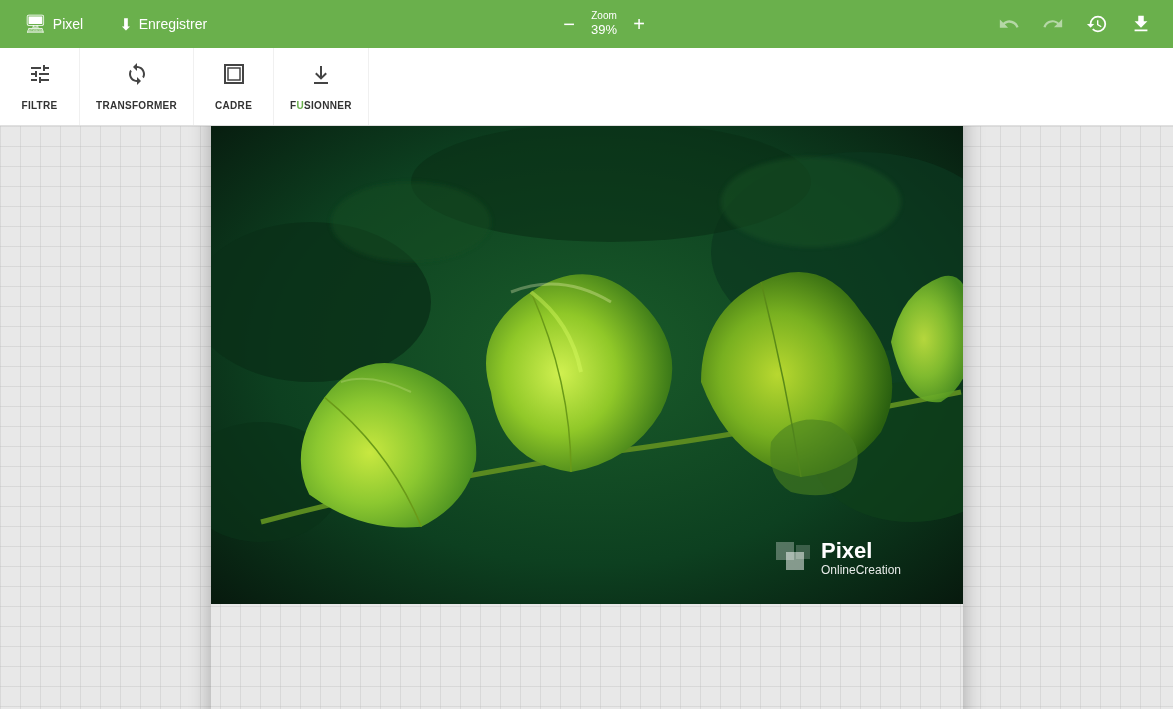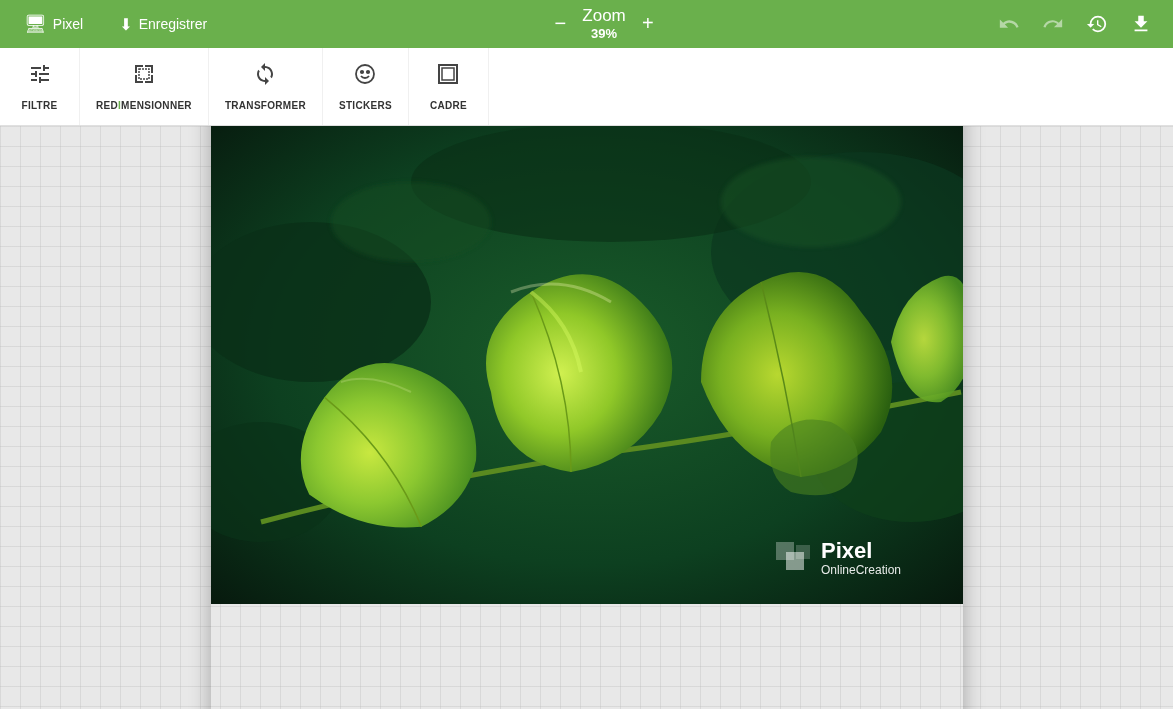--- a/index.html
+++ b/index.html
@@ -145,22 +145,22 @@
     </button>
     <button class="top-bar-btn">
       <span style="font-size:16px;">⬇</span>
       <span>Enregistrer</span>
     </button>
   </div>
 
   <div class="top-bar-center">
     <button class="zoom-btn">−</button>
     <div class="zoom-label">
-      <div style="font-size:17px;">Zoom</div>
-      <div style="font-size:13px;font-weight:bold;">39%</div>
+      <div style="font-size:10px;">Zoom</div>
+      <div style="font-size:13px;font-weight:normal;">39%</div>
     </div>
     <button class="zoom-btn">+</button>
   </div>
 
   <div class="top-bar-right">
     <button class="icon-btn disabled">
       <svg width="22" height="22" viewBox="0 0 24 24" fill="white">
           <path d="M12.5 8c-2.65 0-5.05.99-6.9 2.6L2 7v9h9l-3.62-3.62c1.39-1.16 3.16-1.88 5.12-1.88 3.54 0 6.55 2.31 7.6 5.5l2.37-.78C21.08 11.03 17.15 8 12.5 8z"></path>
         </svg>
     </button>
@@ -185,69 +185,55 @@
 <div class="toolbar">
   <div class="tool-item">
     <div class="tool-icon">
       <svg width="24" height="24" viewBox="0 0 24 24" fill="#444">
           <path d="M3 17v2h6v-2H3zM3 5v2h10V5H3zm10 16v-2h8v-2h-8v-2h-2v6h2zM7 9v2H3v2h4v2h2V9H7zm14 4v-2H11v2h10zm-6-4h2V7h4V5h-4V3h-2v6z"></path>
         </svg>
     </div>
     <span class="tool-label">FILTRE</span>
   </div>
 
-  <div class="tool-item">
-    <div class="tool-icon">
-      <svg width="24" height="24" viewBox="0 0 24 24" fill="#444">
-          <path d="M3 3h8v2H5v6H3V3zm18 0v8h-2V5h-6V3h8zM3 21v-8h2v6h6v2H3zm18 0h-8v-2h6v-6h2v8z"></path>
-          <rect x="7" y="7" width="10" height="10" fill="none" stroke="#444" stroke-width="1.5" stroke-dasharray="2,1"></rect>
-        </svg>
-    </div>
-    <span class="tool-label">
-      RED<span style="color:#6ab04c">I</span>MENSIONNER
-    </span>
-  </div>
 
 
   <div class="tool-item">
     <div class="tool-icon">
       <svg width="24" height="24" viewBox="0 0 24 24" fill="#444">
           <path d="M12 4V1L8 5l4 4V6c3.31 0 6 2.69 6 6 0 1.01-.25 1.97-.7 2.8l1.46 1.46C19.54 15.03 20 13.57 20 12c0-4.42-3.58-8-8-8zm0 14c-3.31 0-6-2.69-6-6 0-1.01.25-1.97.7-2.8L5.24 7.74C4.46 8.97 4 10.43 4 12c0 4.42 3.58 8 8 8v3l4-4-4-4v3z"></path>
         </svg>
     </div>
     <span class="tool-label">TRANSFORMER</span>
   </div>
 
 
 
 
-  <div class="tool-item">
-    <div class="tool-icon">
-      <svg width="24" height="24" viewBox="0 0 24 24" fill="none" stroke="#444" stroke-width="1.8">
-          <circle cx="12" cy="12" r="9"></circle>
-          <path d="M8 14s1.5 2 4 2 4-2 4-2" stroke="#444" stroke-width="1.8" fill="none"></path>
-          <circle cx="9" cy="10" r="1.2" fill="#444"></circle>
-          <circle cx="15" cy="10" r="1.2" fill="#444"></circle>
-        </svg>
-    </div>
-    <span class="tool-label">STICKERS</span>
-  </div>
 
   <div class="tool-item">
     <div class="tool-icon">
       <svg width="24" height="24" viewBox="0 0 24 24" fill="none" stroke="#444" stroke-width="2">
           <rect x="3" y="3" width="18" height="18"></rect>
           <rect x="6" y="6" width="12" height="12" fill="none" stroke="#444" stroke-width="1.5"></rect>
         </svg>
     </div>
     <span class="tool-label">CADRE</span>
   </div>
 
 
 
+  <div class="tool-item">
+    <div class="tool-icon">
+      <svg width="24" height="24" viewBox="0 0 24 24" fill="#444">
+          <path d="M11 4h2v10l3.5-3.5 1.42 1.42L12 17.84l-5.92-5.92L7.5 10.5 11 14V4zM5 20h14v2H5v-2z"></path>
+        </svg>
+    </div>
+    <span class="tool-label">F<span style="color:#6ab04c">U</span>SIONNER</span>
+  </div>
 </div>
 
 <div class="canvas-area">
   <div class="image-container">
     
     <svg width="752" height="502" viewBox="0 0 752 502" xmlns="http://www.w3.org/2000/svg">
       <defs>
         <radialGradient id="bg1" cx="50%" cy="50%" r="70%">
           <stop offset="0%" stop-color="#1a5c2a"></stop>
           <stop offset="60%" stop-color="#0d4020"></stop>

